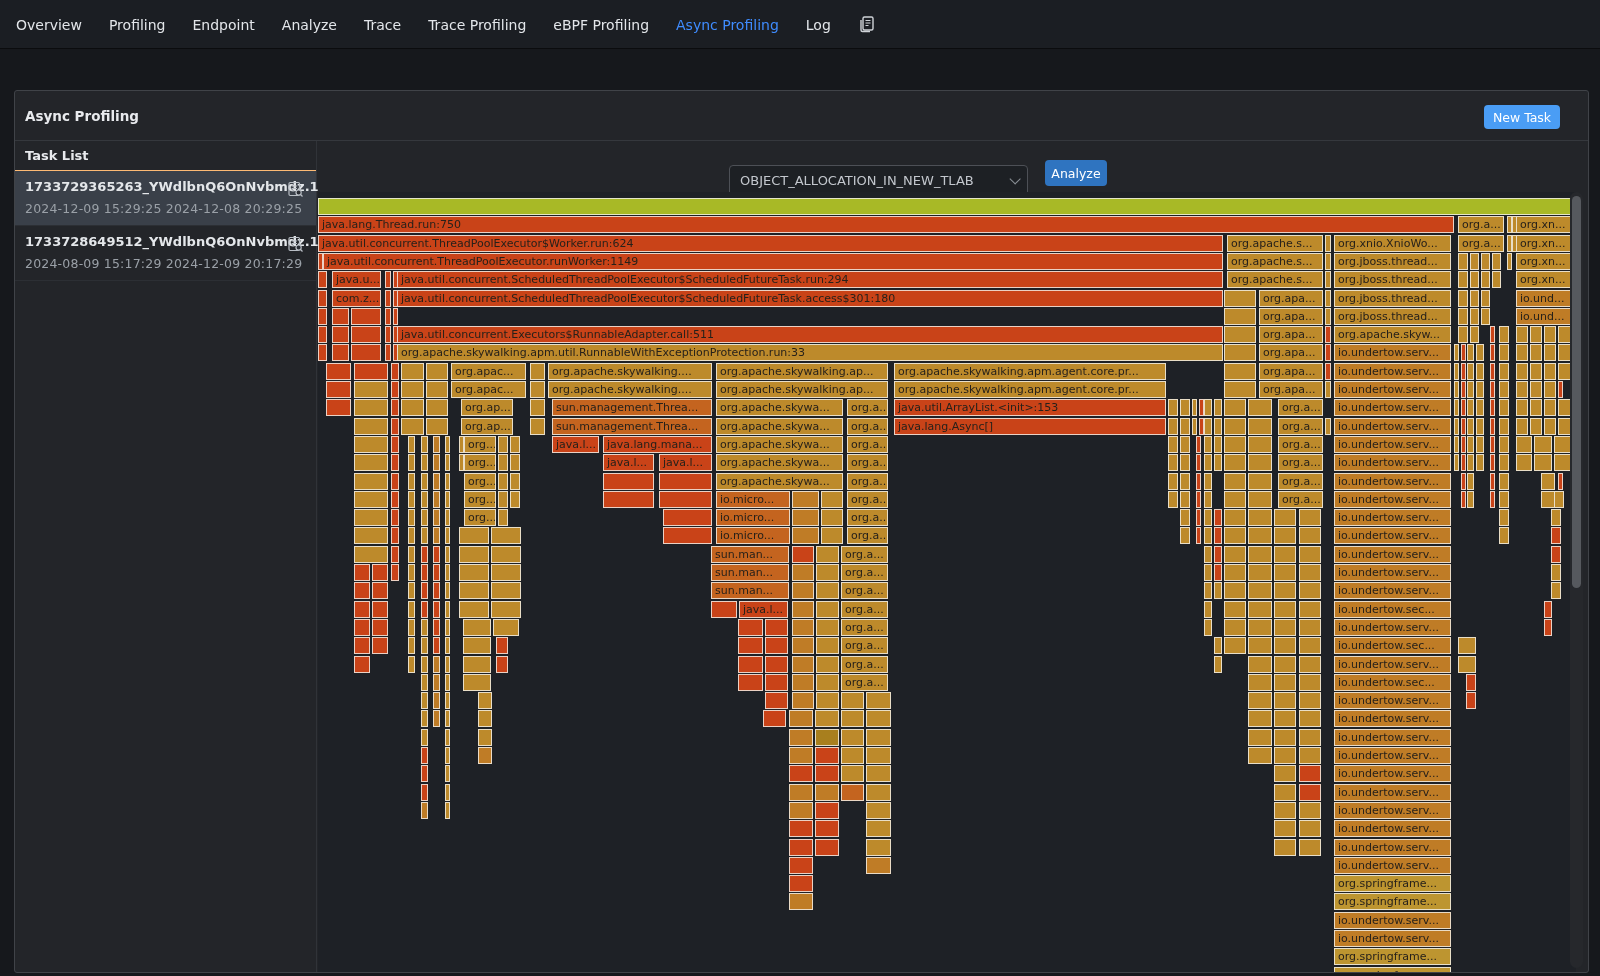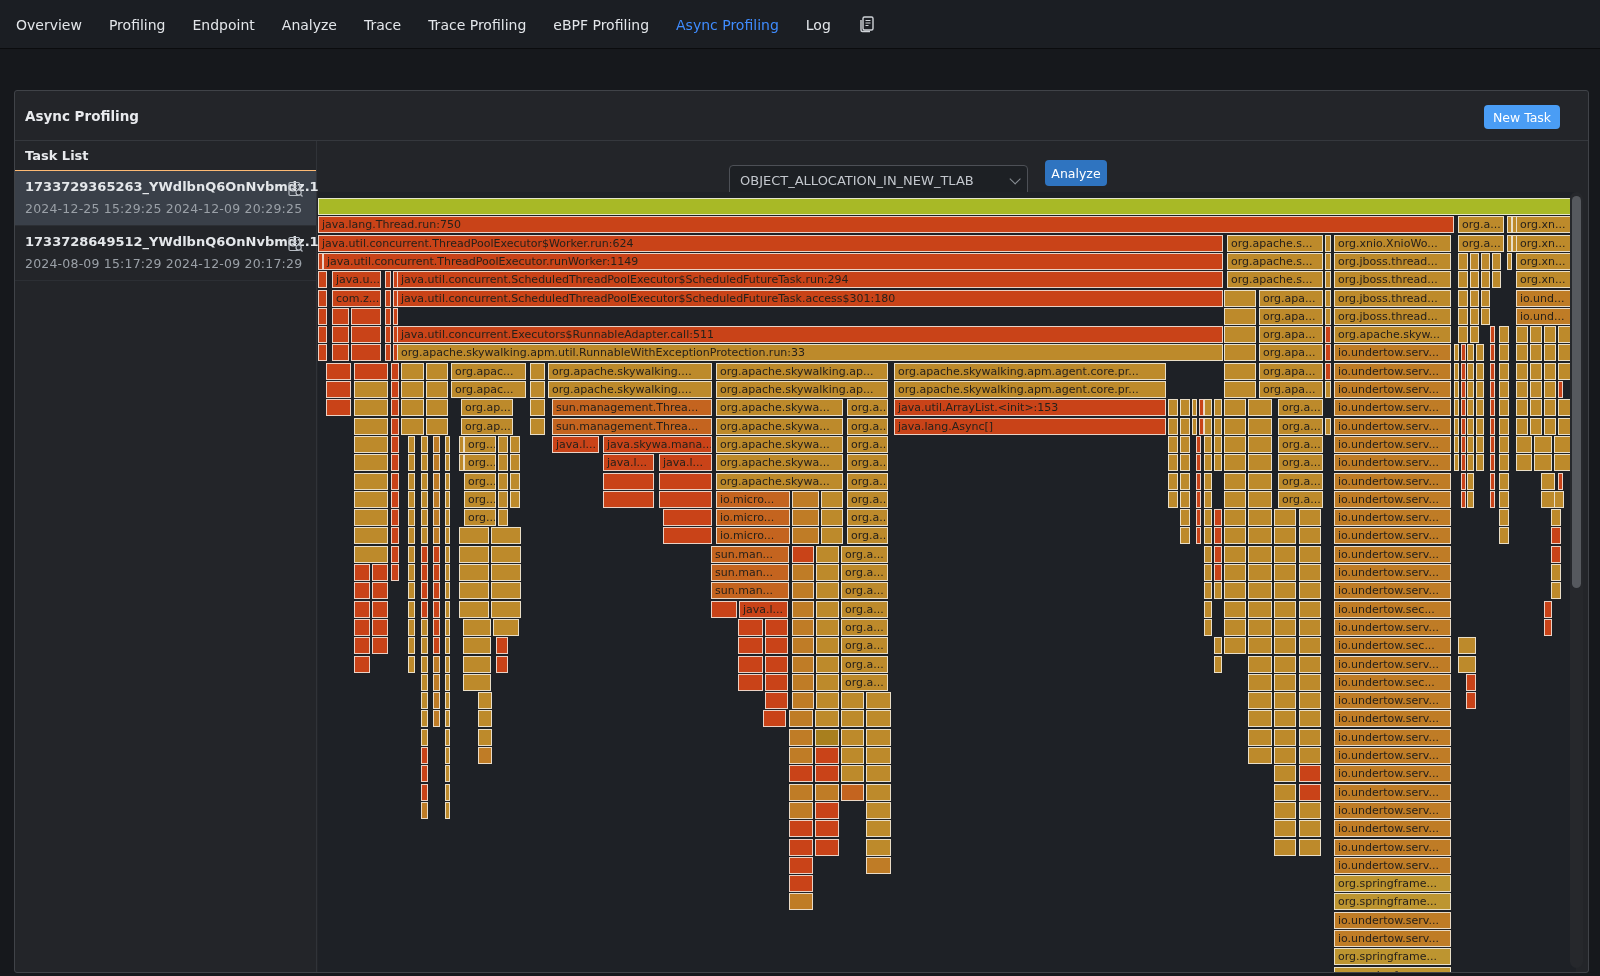--- a/index.html
+++ b/index.html
@@ -69,21 +69,21 @@
     <div class="card-header">
       <span class="card-title">Async Profiling</span>
       <button class="btn new-task">New Task</button>
     </div>
 
     <aside class="tasklist">
       <div class="tasklist-header">Task List</div>
       <div id="tasks">
           <div class="task-item selected">
             <div class="task-name">1733729365263_YWdlbnQ6OnNvbmdz.1</div>
-            <div class="task-dates">2024-12-25 15:29:25   2024-12-09 20:29:25</div>
+            <div class="task-dates">2024-12-09 15:29:25   2024-12-08 20:29:25</div>
             <span class="task-icon"><svg width="17" height="17" viewBox="0 0 17 17" fill="none">
                 <rect x="2" y="1.5" width="10.5" height="13" rx="1.2" stroke="#b9bec5" stroke-width="1.2"></rect>
                 <path d="M4.5 5h5.5M4.5 7.5h5.5M4.5 10h3" stroke="#b9bec5" stroke-width="1.1"></path>
                 <circle cx="11.6" cy="11.6" r="2.6" stroke="#b9bec5" stroke-width="1.2" fill="#2a2d33"></circle>
                 <path d="M13.5 13.5l2 2" stroke="#b9bec5" stroke-width="1.3"></path>
               </svg></span>
           </div>
           <div class="task-item">
             <div class="task-name">1733728649512_YWdlbnQ6OnNvbmdz.1</div>
             <div class="task-dates">2024-08-09 15:17:29   2024-12-09 20:17:29</div>
@@ -322,21 +322,21 @@
         <div class="cell" style="left: 73px; top: 244px; width: 8px; height: 17px; background: rgb(201, 67, 24);"></div>
         <div class="cell" style="left: 90px; top: 244px; width: 7px; height: 17px; background: rgb(189, 138, 43);"></div>
         <div class="cell" style="left: 103px; top: 244px; width: 7px; height: 17px; background: rgb(189, 138, 43);"></div>
         <div class="cell" style="left: 115px; top: 244px; width: 7px; height: 17px; background: rgb(191, 124, 38);"></div>
         <div class="cell" style="left: 127px; top: 244px; width: 5px; height: 17px; background: rgb(189, 138, 43);"></div>
         <div class="cell" style="left: 141px; top: 244px; width: 3px; height: 17px; background: rgb(189, 138, 43);"></div>
         <div class="cell" style="left: 146px; top: 244px; width: 32px; height: 17px; background: rgb(189, 138, 43);">org...</div>
         <div class="cell" style="left: 180px; top: 244px; width: 10px; height: 17px; background: rgb(189, 138, 43);"></div>
         <div class="cell" style="left: 192px; top: 244px; width: 10px; height: 17px; background: rgb(189, 138, 43);"></div>
         <div class="cell" style="left: 234px; top: 244px; width: 47px; height: 17px; background: rgb(201, 67, 24);">java.l...</div>
-        <div class="cell" style="left: 285px; top: 244px; width: 109px; height: 17px; background: rgb(201, 67, 24);">java.skywa.mana...</div>
+        <div class="cell" style="left: 285px; top: 244px; width: 109px; height: 17px; background: rgb(201, 67, 24);">java.lang.mana...</div>
         <div class="cell" style="left: 398px; top: 244px; width: 127px; height: 17px; background: rgb(189, 138, 43);">org.apache.skywa...</div>
         <div class="cell" style="left: 529px; top: 244px; width: 41px; height: 17px; background: rgb(189, 138, 43);">org.a...</div>
         <div class="cell" style="left: 850px; top: 244px; width: 10px; height: 17px; background: rgb(189, 138, 43);"></div>
         <div class="cell" style="left: 862px; top: 244px; width: 10px; height: 17px; background: rgb(189, 138, 43);"></div>
         <div class="cell" style="left: 878px; top: 244px; width: 5px; height: 17px; background: rgb(201, 67, 24);"></div>
         <div class="cell" style="left: 886px; top: 244px; width: 8px; height: 17px; background: rgb(189, 138, 43);"></div>
         <div class="cell" style="left: 896px; top: 244px; width: 8px; height: 17px; background: rgb(189, 138, 43);"></div>
         <div class="cell" style="left: 906px; top: 244px; width: 22px; height: 17px; background: rgb(189, 138, 43);"></div>
         <div class="cell" style="left: 930px; top: 244px; width: 24px; height: 17px; background: rgb(189, 138, 43);"></div>
         <div class="cell" style="left: 960px; top: 244px; width: 45px; height: 17px; background: rgb(189, 138, 43);">org.a...</div>

